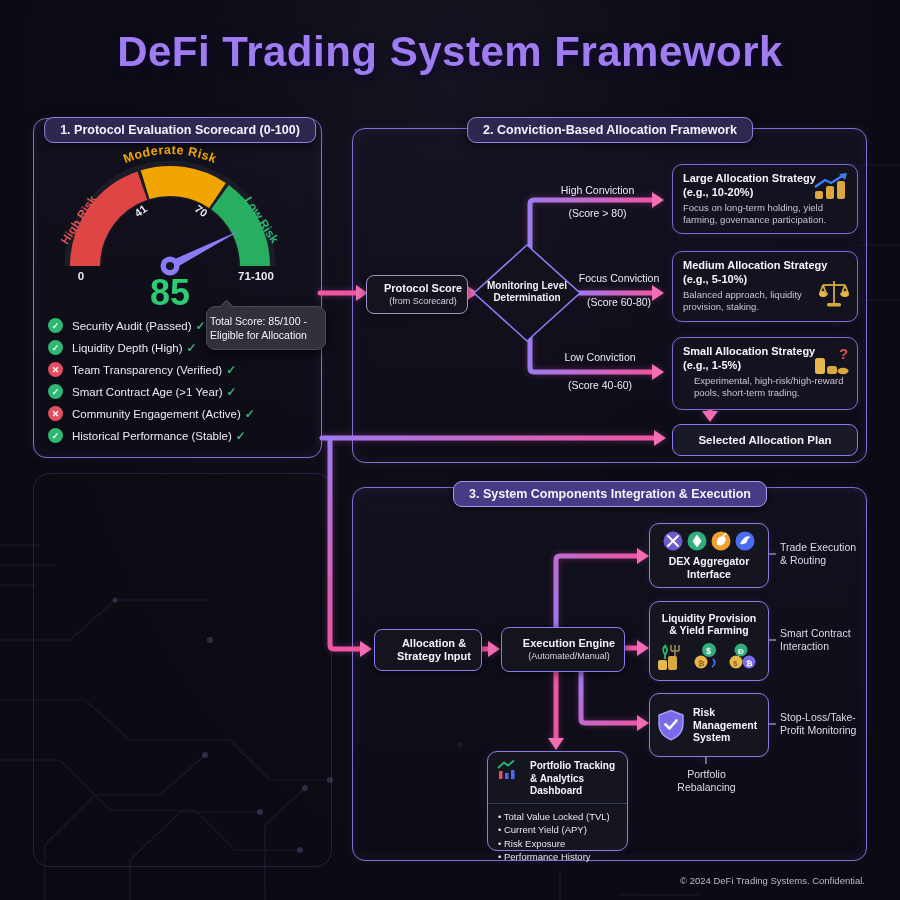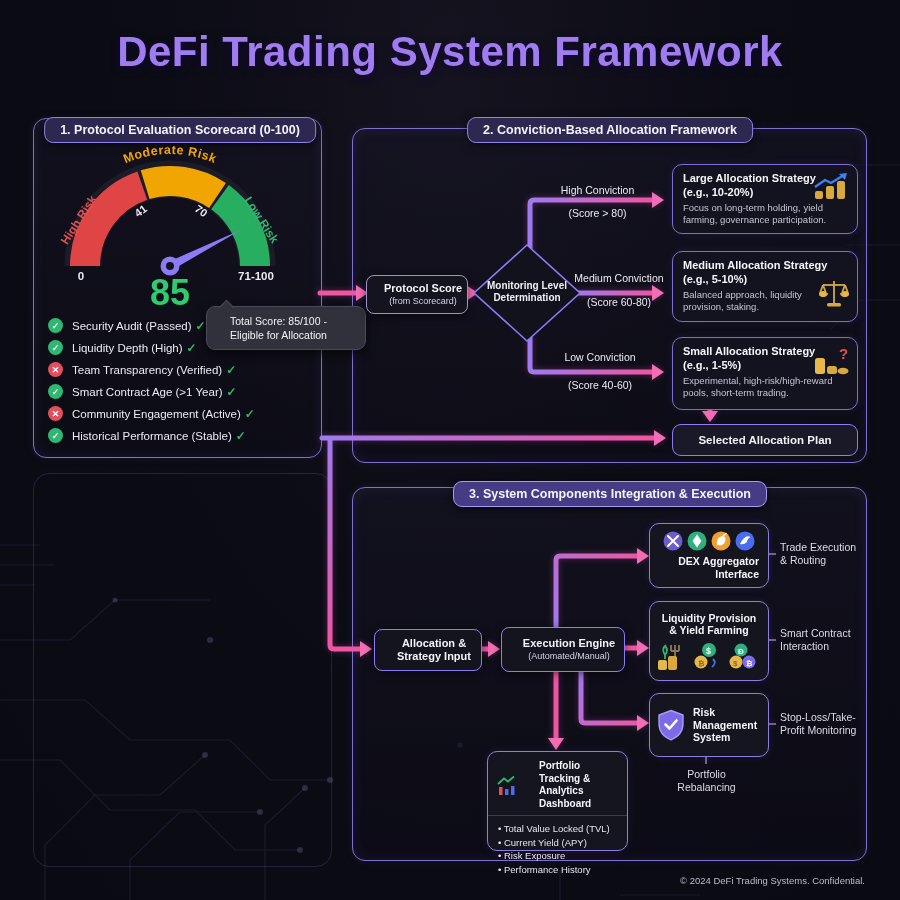--- a/index.html
+++ b/index.html
@@ -44,21 +44,21 @@
   .strat-icon{position:absolute;right:8px;top:8px;}
   .sel-plan{background:#191927;border:1.5px solid #8b7cf6;border-radius:9px;display:flex;
     align-items:center;justify-content:center;font-size:11.5px;font-weight:700;}
 
   
   .blab{font-size:10.5px;color:#eceaf4;text-align:center;line-height:12px;}
 
   
   .score-num{left:120px;top:272px;width:100px;text-align:center;font-size:36px;font-weight:800;color:#2ecc71;}
   .tooltip{left:206px;top:306px;width:112px;background:#31313c;border:1px solid #4a4a58;border-radius:9px;
-    padding:7px 23px;font-size:10.5px;line-height:14px;color:#f2f2f6;box-shadow:0 4px 10px rgba(0,0,0,.6);}
+    padding:7px 3px;font-size:10.5px;line-height:14px;color:#f2f2f6;box-shadow:0 4px 10px rgba(0,0,0,.6);}
   .tooltip::before{content:"";position:absolute;left:14px;top:-5px;width:10px;height:10px;background:#31313c;
     transform:rotate(45deg);border-left:1px solid #4a4a58;border-top:1px solid #4a4a58;}
   .checks{left:48px;top:318px;width:264px;display:flex;flex-direction:column;gap:7px;}
   .check-row{display:flex;align-items:center;gap:9px;font-size:11.5px;color:#eceaf4;}
   .ck{width:15px;height:15px;border-radius:50%;display:flex;align-items:center;justify-content:center;
     font-size:9px;color:#fff;font-weight:700;flex:0 0 15px;}
   .ck.st-pass{background:#2eb872;}
   .ck.st-pass::after{content:"✓";}
   .ck.st-fail{background:#e05060;}
   .ck.st-fail::after{content:"✕";}
@@ -256,21 +256,21 @@
   <span class="ns">(from Scorecard)</span>
 </div>
 
 <svg class="abs top" style="left:472px;top:243px;pointer-events:none;" width="110" height="100" viewBox="0 0 110 100">
   <polygon points="55,2 108,50 55,98 2,50" fill="#12121d" stroke="#8b7cf6" stroke-width="1.6"></polygon>
 </svg>
 <div class="abs top" style="left:481px;top:280px;width:92px;text-align:center;font-size:10px;font-weight:600;line-height:12px;">Monitoring Level Determination</div>
 
 <div class="abs top blab" style="left:540px;top:184px;width:115px;">High Conviction</div>
 <div class="abs top blab" style="left:540px;top:207px;width:115px;">(Score &gt; 80)</div>
-<div class="abs top blab" style="left:558px;top:272px;width:122px;">Medium Conviction</div>
+<div class="abs top blab" style="left:558px;top:272px;width:122px;">Focus Conviction</div>
 <div class="abs top blab" style="left:558px;top:296px;width:122px;">(Score 60-80)</div>
 <div class="abs top blab" style="left:540px;top:351px;width:120px;">Low Conviction</div>
 <div class="abs top blab" style="left:540px;top:379px;width:120px;">(Score 40-60)</div>
 
 <div class="abs top strat" style="left:672px;top:164px;width:164px;height:54px;">
   <div class="strat-title"><span>Large Allocation Strategy</span><br>
     <span>(e.g., 10-20%)</span></div>
   <div class="strat-desc" style="max-width:160px;">Focus on long-term holding, yield farming, governance participation.</div>
   <svg class="strat-icon" width="36" height="26" viewBox="0 0 36 26">
     <rect x="2" y="18" width="8" height="8" rx="2" fill="#d9a93f"></rect>
@@ -296,21 +296,21 @@
     </g>
     <circle cx="4" cy="16" r="3" fill="#e6b84c"></circle>
         <circle cx="26" cy="16" r="3" fill="#e6b84c"></circle>
     <rect x="8" y="25" width="14" height="3.5" rx="1.5" fill="#d9a93f"></rect>
   </svg>
 </div>
 
 <div class="abs top strat" style="left:672px;top:337px;width:164px;height:57px;">
   <div class="strat-title"><span>Small Allocation Strategy</span><br>
     <span>(e.g., 1-5%)</span></div>
-  <div class="strat-desc" style="max-width:160px;">Experimental, high-risk/high-reward pools, short-term trading.</div>
+  <div class="strat-desc" style="max-width:160px;margin-left:11px;">Experimental, high-risk/high-reward pools, short-term trading.</div>
   <svg class="strat-icon" width="36" height="30" viewBox="0 0 36 30">
     <rect x="2" y="12" width="10" height="16" rx="2.5" fill="#e6b84c"></rect>
     <rect x="14" y="20" width="10" height="8" rx="2.5" fill="#d9a93f"></rect>
     <ellipse cx="30" cy="25" rx="5.5" ry="3.2" fill="#d9a93f"></ellipse>
     <text x="26" y="13" font-size="15" font-weight="800" fill="#e05050">?</text>
   </svg>
 </div>
 
 <div class="abs top sel-plan" style="left:672px;top:424px;width:184px;height:30px;">
   <span>Selected Allocation Plan</span>
@@ -338,21 +338,21 @@
     <g>
           <circle cx="60" cy="10" r="9.5" fill="#f0a030"></circle>
       <path d="M56,14 Q55,7 60,5.5 Q65,4 64.5,9 Q64,13 60,14.5 Z" fill="#fff"></path>
       <path d="M62,5 L65,2.5" stroke="#fff" stroke-width="1.6" stroke-linecap="round"></path>
         </g>
     <g>
           <circle cx="84" cy="10" r="9.5" fill="#4a6cf0"></circle>
       <path d="M79,13 Q84,3 89.5,6 Q86,8 86,11 Q83,14 79,13 Z" fill="#fff"></path>
         </g>
   </svg>
-  <div class="comp-title" style="width:100px;text-align:right;">DEX Aggregator Interface</div>
+  <div class="comp-title" style="width:100px;">DEX Aggregator Interface</div>
 </div>
 
 <div class="abs top comp" style="left:649px;top:601px;width:118px;height:78px;display:flex;flex-direction:column;align-items:center;justify-content:center;gap:4px;">
   <div class="comp-title" style="width:104px;">Liquidity Provision &amp; Yield Farming</div>
   <svg width="104" height="30" viewBox="0 0 104 30">
     <g>
       <path d="M8,14 Q4,8 9,4 M8,14 Q12,9 8,5 M8,14 V18" stroke="#2eb872" stroke-width="1.8" fill="none"></path>
       <path d="M18,4 V18 M14,4 V10 M22,4 V10 M14,10 H22" stroke="#8a7a52" stroke-width="1.8" fill="none"></path>
       <rect x="1" y="19" width="9" height="10" rx="2" fill="#e6b84c"></rect>
       <rect x="11" y="15" width="9" height="14" rx="2" fill="#d9a93f"></rect>
@@ -382,21 +382,21 @@
   </svg>
   <div class="comp-title" style="width:68px;text-align:left;">Risk Management System</div>
 </div>
 
 <div class="abs top side-label" style="left:780px;top:541px;width:82px;">Trade Execution &amp; Routing</div>
 <div class="abs top side-label" style="left:780px;top:627px;width:82px;">Smart Contract Interaction</div>
 <div class="abs top side-label" style="left:780px;top:711px;width:86px;">Stop-Loss/Take-Profit Monitoring</div>
 <div class="abs top side-label" style="left:659px;top:768px;width:95px;text-align:center;">Portfolio Rebalancing</div>
 
 <div class="abs top comp" style="left:487px;top:751px;width:139px;height:98px;padding:0;">
-  <div style="display:flex;align-items:center;gap:20px;padding:8px 9px 5px 9px;border-bottom:1px solid #3c3c50;">
+  <div style="display:flex;gap:11px;padding:8px 9px 5px 9px;border-bottom:1px solid #3c3c50;">
     <svg width="22" height="19" viewBox="0 0 22 19" style="flex:0 0 22px;">
       <polyline points="1,8 7,2.5 11,5.5 17,0.5" fill="none" stroke="#2eb872" stroke-width="1.8"></polyline>
       <rect x="2" y="11" width="3.5" height="8" fill="#e05060"></rect>
       <rect x="8" y="13" width="3.5" height="6" fill="#4a6cf0"></rect>
       <rect x="14" y="10" width="3.5" height="9" fill="#4a6cf0"></rect>
     </svg>
     <div class="comp-title" style="text-align:left;font-size:10px;">Portfolio Tracking &amp; Analytics Dashboard</div>
   </div>
   <ul class="dash-list" style="padding:6px 10px;">
     <li>Total Value Locked (TVL)</li>

